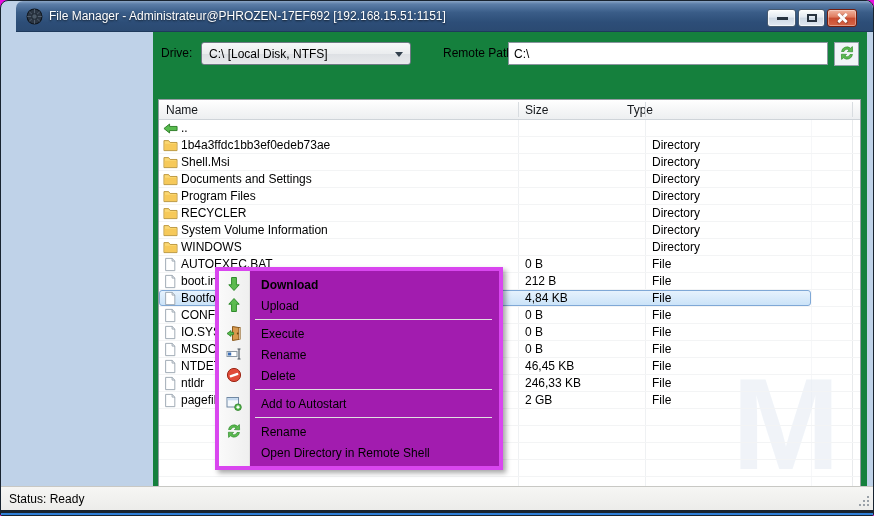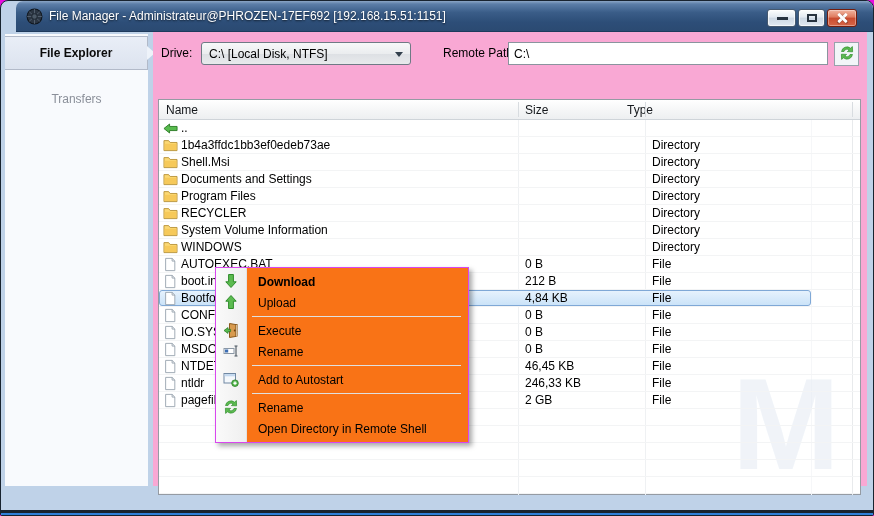--- a/index.html
+++ b/index.html
@@ -77,21 +77,21 @@
   }
   .side-item {
     margin-top:18px; height:22px;
     display:flex; align-items:center; justify-content:center;
     color:#8a8f99;
   }
 
   
   .main {
     position:absolute; left:152px; top:31px; width:714px; height:454px;
-    background:#f9a8d4;
+    background:#15803d;
   }
   .tb-label { position:absolute; top:14px; color:#000; white-space:nowrap; }
   .lbl-drive { left:8px; }
   .lbl-remote { left:278px;margin-left:12px; }
   .combo {
     position:absolute; left:48px; top:10px; width:210px; height:23px;
     background:linear-gradient(#f7f8f9,#ebedef 50%,#dde0e4 52%,#e8eaec);
     border:1px solid #6f7a85; border-radius:3px;
     display:flex; align-items:center; padding:0 20px 0 7px;
     color:#000; white-space:nowrap; cursor:default;
@@ -145,22 +145,22 @@
     background:linear-gradient(#e6f2fd,#cbe3f8);
   }
   .watermark {
     position:absolute; right:20px; bottom:6px;
     font-size:130px; font-weight:bold; color:#e4ebf4; opacity:.55;
     pointer-events:none; line-height:1;
   }
 
   
   .menu {
-    position:absolute; left:214px; top:266px; width:254px;
-    background:#f97316; border:1px solid #d946ef;
+    position:absolute; left:214px; top:266px; width:288px;
+    background:#a21caf; border:4px solid #d946ef;
     box-shadow:3px 3px 5px rgba(0,0,0,.35);
     padding:3px 0; z-index:60;
   }
   .menu::before {
     content:""; position:absolute; left:0; top:0; bottom:0; width:30px;
     background:linear-gradient(90deg,#fafafa,#efefef);
     border-right:1px solid #e2e2e2;
   }
   .menu-item {
     position:relative; height:21px;
@@ -204,29 +204,20 @@
         <span class="glyph-min"></span>
       </div>
     <div class="win-btn btn-max">
         <span class="glyph-max"></span>
       </div>
     <div class="win-btn btn-close">
         <span class="glyph-close"></span>
       </div>
   </div>
 
-  <div class="sidebar">
-    <div class="side-tab">
-      <span>File Explorer</span>
-      <span class="notch"></span>
-    </div>
-    <div class="side-item">
-      <span>Transfers</span>
-    </div>
-  </div>
 
   <div class="main">
     <span class="tb-label lbl-drive">Drive:</span>
     <div class="combo">
       <span>C:\ [Local Disk, NTFS]</span>
       <span class="arrow"></span>
     </div>
     <span class="tb-label lbl-remote">Remote Path:</span>
     <input class="path-input" value="C:\" style="">
     <div class="refresh-btn">
@@ -436,20 +427,27 @@
         <span>Execute</span>
       </div>
       <div class="menu-item">
         <span class="mi-icon"><svg width="16" height="16" viewBox="0 0 16 16">
             <rect x="1" y="5.5" width="10" height="5" fill="#ffffff" stroke="#8a97a5"></rect>
             <rect x="2" y="6.5" width="3.2" height="3" fill="#3c6eb4"></rect>
             <path d="M13 3 L13 13 M11.5 3 L14.5 3 M11.5 13 L14.5 13" stroke="#4a5560" stroke-width="1.1" fill="none"></path>
           </svg></span>
         <span>Rename</span>
       </div>
+      <div class="menu-item">
+        <span class="mi-icon"><svg width="16" height="16" viewBox="0 0 16 16">
+            <circle cx="8" cy="8" r="6.6" fill="#e04a38" stroke="#9c2918"></circle>
+            <rect x="3.6" y="6.9" width="8.8" height="2.4" rx="0.6" fill="#ffffff" transform="rotate(-18 8 8)"></rect>
+          </svg></span>
+        <span>Delete</span>
+      </div>
       <div class="menu-sep"></div>
       <div class="menu-item">
         <span class="mi-icon"><svg width="16" height="16" viewBox="0 0 16 16">
             <rect x="1" y="2.5" width="11.5" height="9.5" fill="#f4f8fc" stroke="#7088a3"></rect>
             <rect x="1.6" y="3.1" width="10.3" height="2.2" fill="#c3d8ef"></rect>
             <circle cx="12" cy="12.2" r="3.3" fill="#54b84c" stroke="#2d7d28" stroke-width="0.8"></circle>
             <path d="M12 10.6 L12 13.8 M10.4 12.2 L13.6 12.2" stroke="#ffffff" stroke-width="1.4"></path>
           </svg></span>
         <span>Add to Autostart</span>
       </div>
@@ -459,15 +457,21 @@
             <path d="M2.5 6.5 A5.5 5.5 0 0 1 11.5 3.2 L13.4 1.6 L13.6 6.8 L8.4 6.6 L10.2 5 A3.2 3.2 0 0 0 5 6.5 Z" fill="#5cbb50" stroke="#2f8c2c" stroke-width="0.7"></path>
             <path d="M13.5 9.5 A5.5 5.5 0 0 1 4.5 12.8 L2.6 14.4 L2.4 9.2 L7.6 9.4 L5.8 11 A3.2 3.2 0 0 0 11 9.5 Z" fill="#5cbb50" stroke="#2f8c2c" stroke-width="0.7"></path>
           </svg></span>
         <span>Rename</span>
       </div>
       <div class="menu-item">
         <span>Open Directory in Remote Shell</span>
       </div>
     </div>
 
+  <div class="statusbar">
+    <span class="status-text">Status: Ready</span>
+    <span class="grip">
+        <i></i>
+      </span>
+  </div>
   <div class="bottom-dark"></div>
   <div class="bottom-blue"></div>
 </div>
 
 </body></html>

